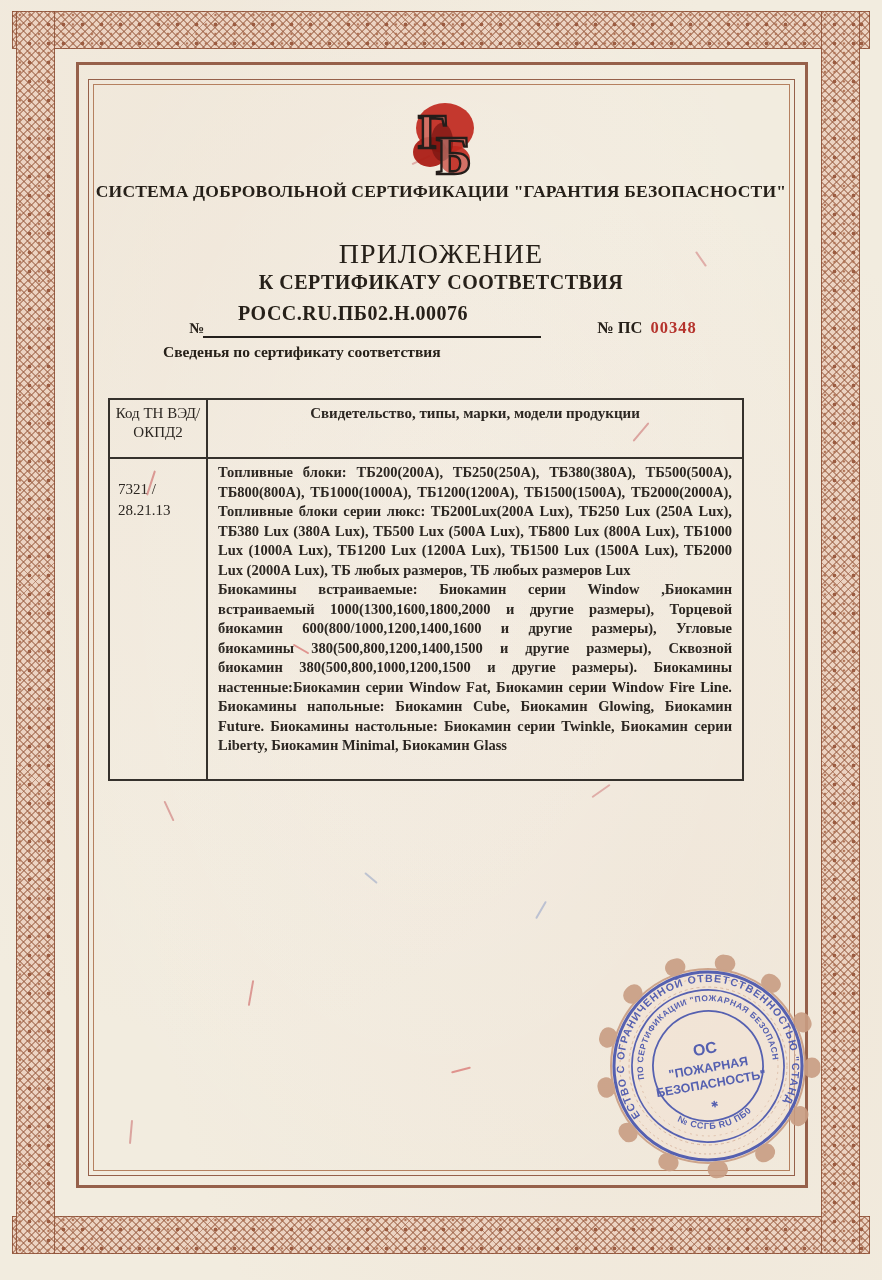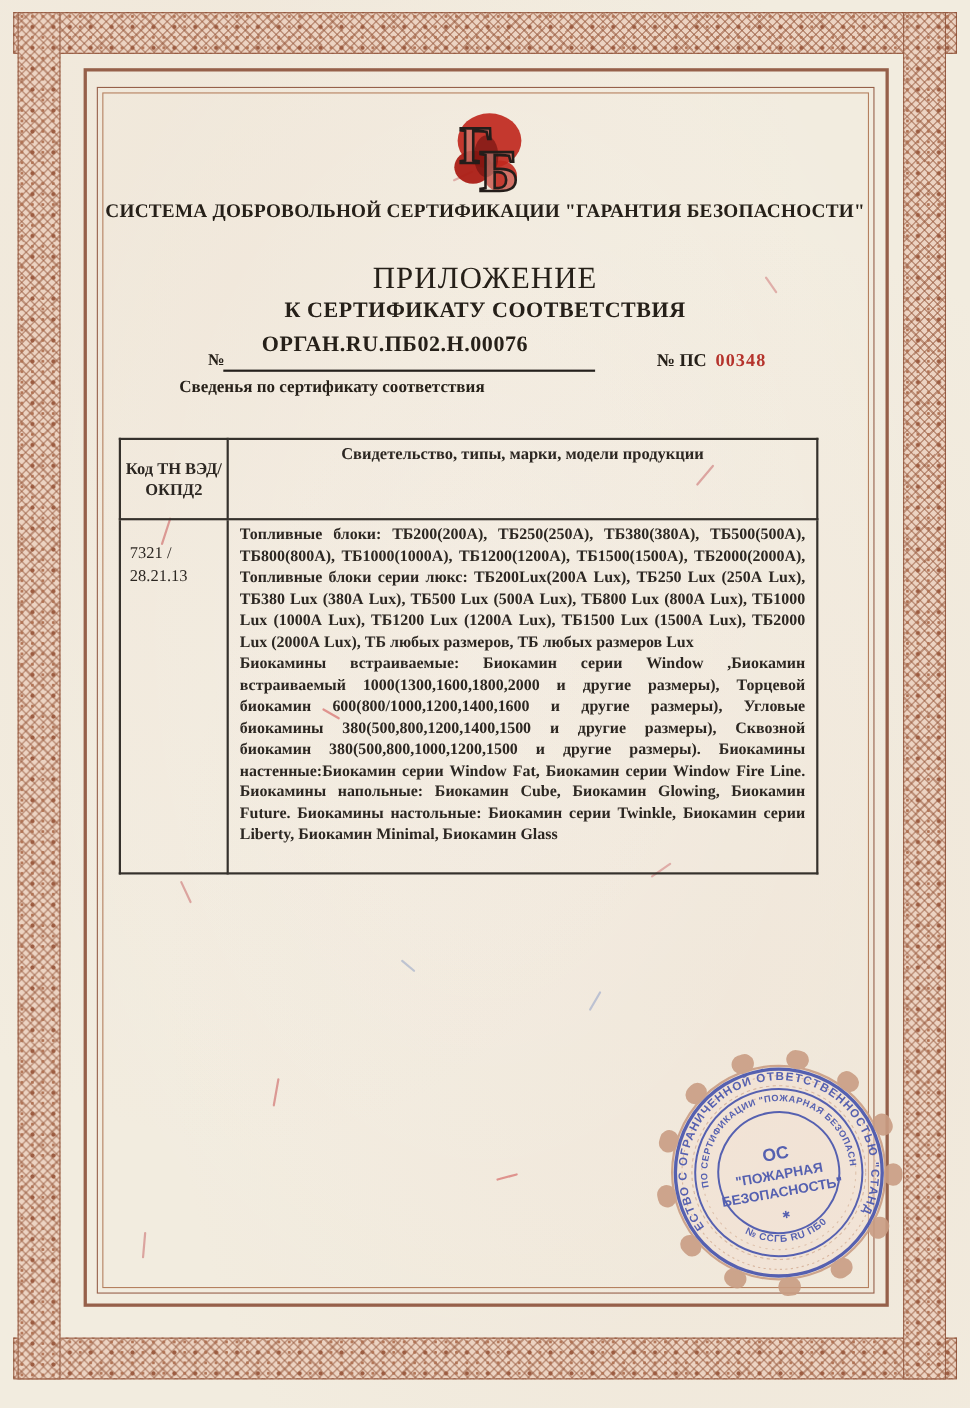--- a/index.html
+++ b/index.html
@@ -48,21 +48,21 @@
   .nosign{position:absolute; left:189px; top:320px; font-weight:bold; font-size:15px;}
   .numline{position:absolute; left:203px; top:336px; width:338px; border-bottom:2px solid #24201c;}
   .psblock{position:absolute; left:597px; top:318px; font-weight:bold; font-size:16.5px; white-space:nowrap;}
   .psnum{color:#b5332c; margin-left:8px; letter-spacing:1px;}
   .subtitle{position:absolute; left:163px; top:343px; font-weight:bold; font-size:15.5px;}
   
   .ptable{position:absolute; left:108px; top:398px; width:636px;
     border-collapse:collapse; font-size:14.5px; color:#2c2722;}
   .ptable td{border:2px solid #35312c; vertical-align:top;}
   .col1{width:84px;}
-  .th1{font-weight:bold; text-align:center; padding:18px 2px 0 2px; font-size:15px; height:53px; line-height:1.25;}
+  .th1{font-weight:normal; text-align:center; padding:4px 2px 0 2px; font-size:15px; height:53px; line-height:1.25;}
   .th2{font-weight:bold; text-align:center; padding:5px 8px 0 8px; font-size:15px;}
   .code-cell{padding:20px 4px 0 8px; font-size:15px; height:300px; line-height:1.4;}
   .prod-cell{padding:4px 10px 6px 10px;}
   .prod-cell p{margin:0; text-align:justify; line-height:1.345;font-weight:bold;}
   
   .stampwrap{position:absolute; left:586px; top:944px; width:244px; height:244px;}
   .stampwrap svg{width:100%; height:100%;}
 </style>
 </head>
 <body>
@@ -99,21 +99,21 @@
       <text x="26" y="56" font-family="Liberation Serif, serif" font-weight="bold" font-size="48" fill="rgba(244,238,226,0.30)" stroke="#241d1a" stroke-width="2.4">Г</text>
       <text x="44" y="82" font-family="Liberation Serif, serif" font-weight="bold" font-size="54" fill="rgba(244,238,226,0.30)" stroke="#241d1a" stroke-width="2.4">Б</text>
     </svg>
   </div>
 
   <div class="sysline">СИСТЕМА ДОБРОВОЛЬНОЙ СЕРТИФИКАЦИИ "ГАРАНТИЯ БЕЗОПАСНОСТИ"</div>
 
   <div class="title1">ПРИЛОЖЕНИЕ</div>
   <div class="title2">К СЕРТИФИКАТУ СООТВЕТСТВИЯ</div>
 
-  <div class="certnum">ОРГАН.RU.ПБ02.Н.00076</div>
+  <div class="certnum">РОСС.RU.ПБ02.Н.00076</div>
   <div class="nosign">№</div>
   <div class="numline"></div>
   <div class="psblock">
     <span>№ ПС</span><span class="psnum">00348</span>
   </div>
   <div class="subtitle">Сведенья по сертификату соответствия</div>
 
   <table class="ptable">
     <tbody>
         <tr>

